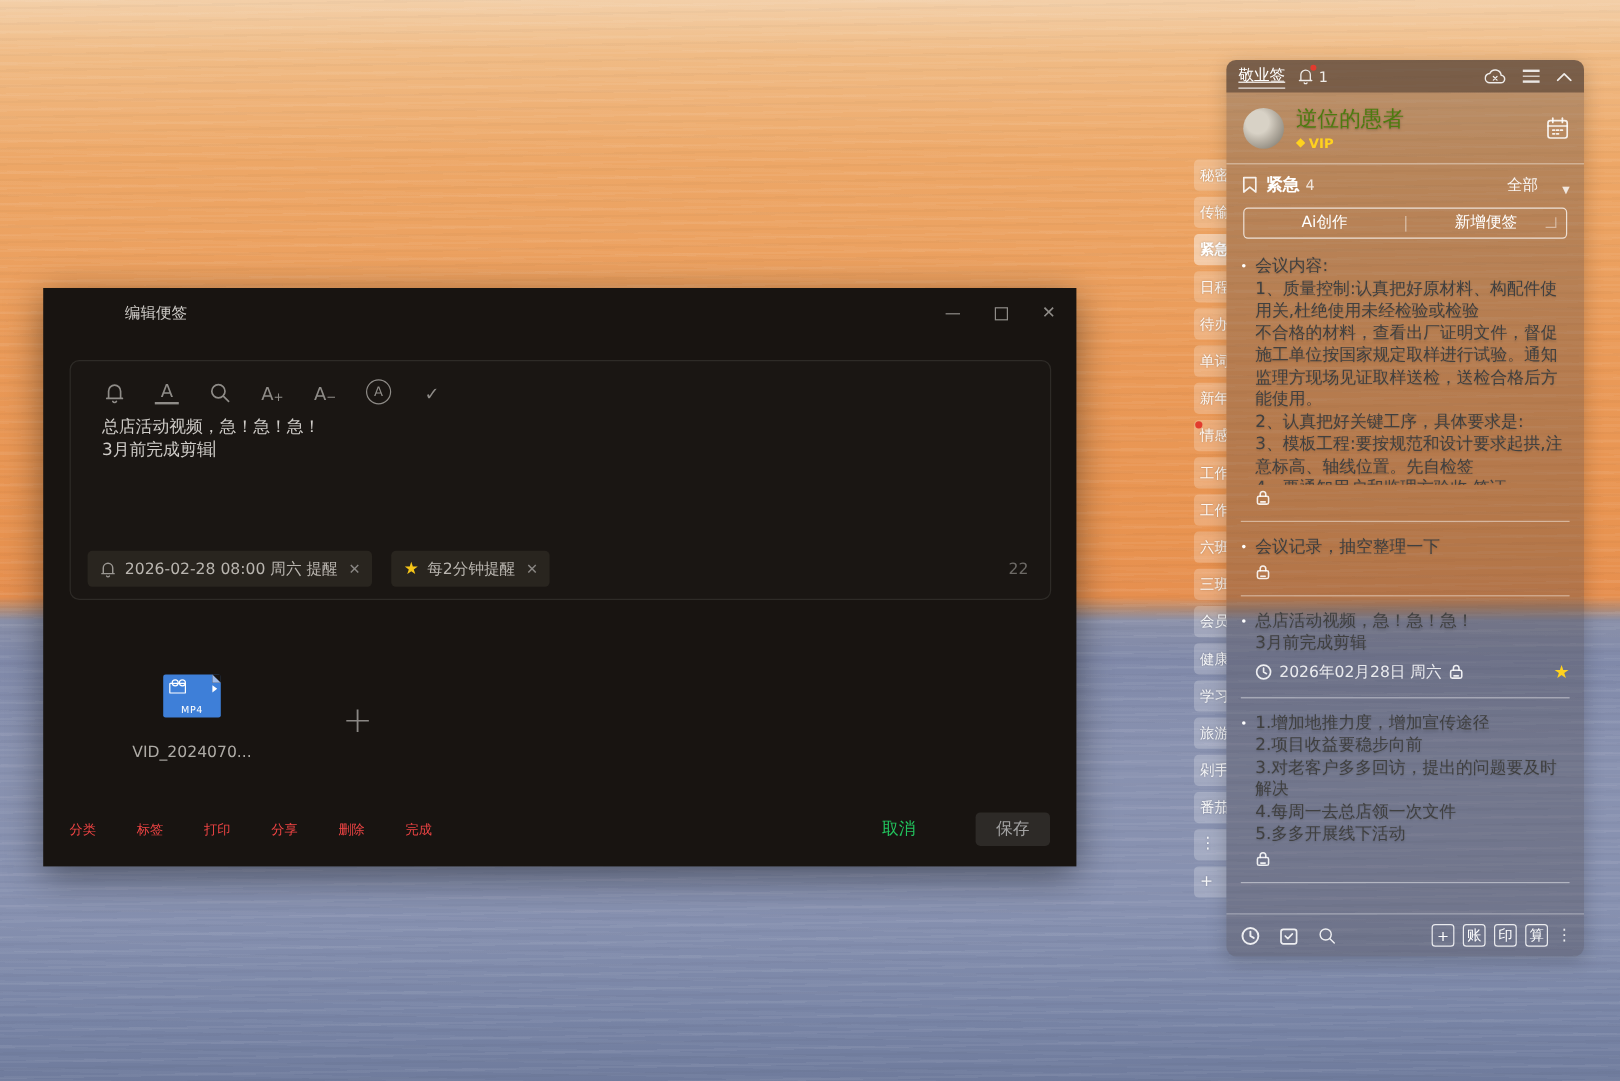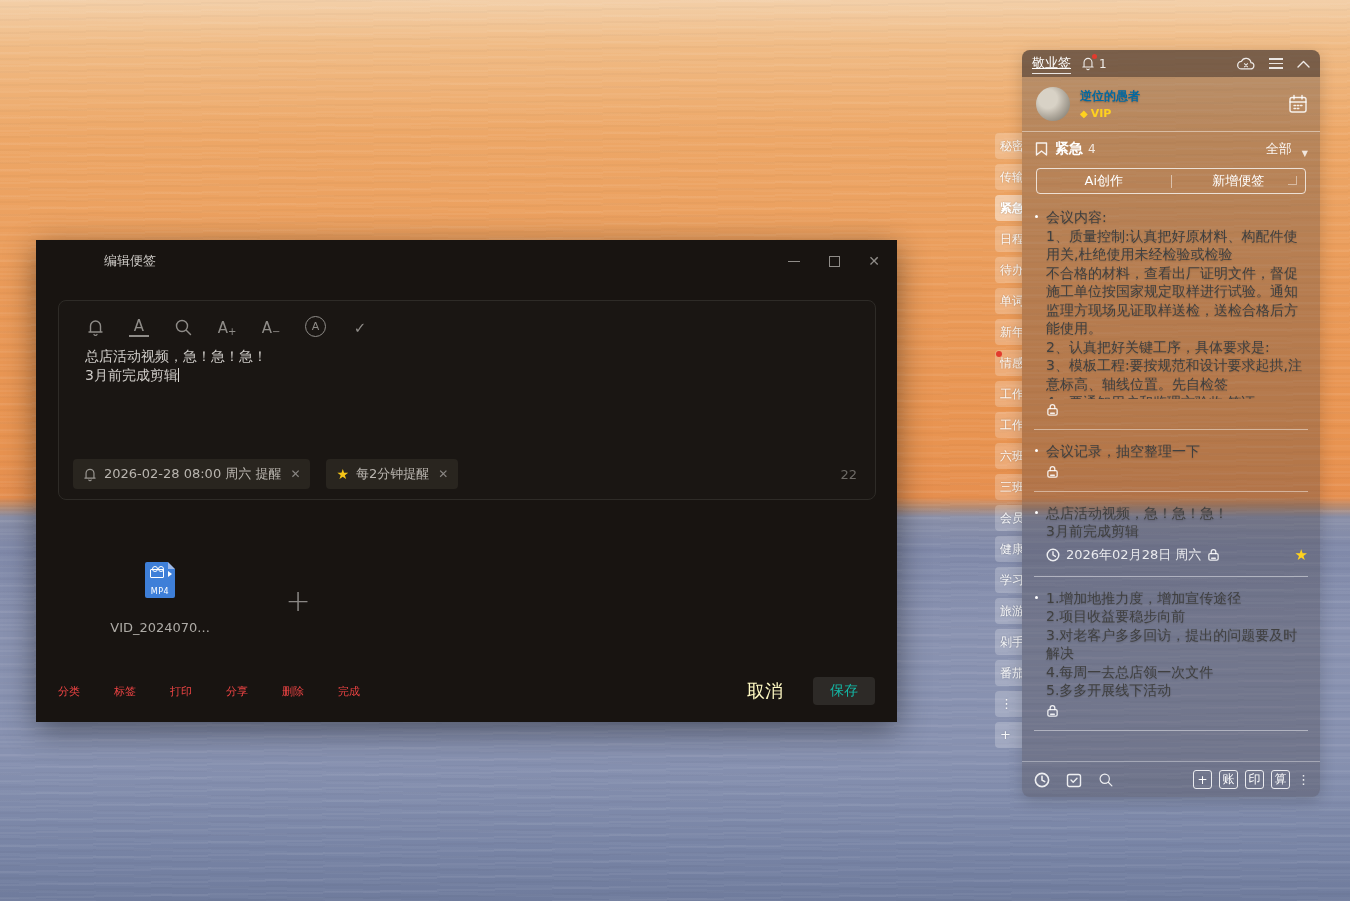--- a/index.html
+++ b/index.html
@@ -49,35 +49,35 @@
   .caret { display:inline-block; width:1px; height:14px; background:#dedbd6; vertical-align:-2px; }
   .ed-bottom { position:absolute; left:0; right:0; bottom:10px; display:flex; align-items:center; padding:0 18px 0 14px; }
   .chip { display:flex; align-items:center; gap:7px; background:#29251f; border-radius:4px; height:30px; padding:0 10px; margin-right:16px; font-size:13px; color:#b9b5af; cursor:pointer; }
   .chip svg { flex:none; }
   .chip .x { color:#8a8784; font-size:12px; margin-left:2px; cursor:pointer; }
   .chip .star { color:#f5c518; font-size:14px; }
   .char-count { margin-left:auto; color:#6d6a66; font-size:13px; }
 
   .attach-row { position:absolute; left:64px; top:322px; display:flex; align-items:flex-start; }
   .attach-item { width:120px; text-align:center; cursor:pointer; }
-  .mp4-icon { position:relative; width:30px; height:36px; margin:0 auto; background:#3e7fd8; border-radius:2px; }
+  .mp4-icon { position:relative; width:48px; height:36px; margin:0 auto; background:#3e7fd8; border-radius:2px; }
   .mp4-icon .fold { position:absolute; top:0; right:0; width:0; height:0; border-top:7px solid #181411; border-left:7px solid #9db9e8; }
   .mp4-icon .cam { position:absolute; top:7px; left:5px; width:14px; height:9px; border:1.2px solid #fff; border-radius:1px; }
   .mp4-icon .cam::before { content:""; position:absolute; top:-4px; left:1px; width:4px; height:4px; border:1px solid #fff; border-radius:50%; }
   .mp4-icon .cam::after { content:""; position:absolute; top:-4px; left:7px; width:4px; height:4px; border:1px solid #fff; border-radius:50%; }
   .mp4-icon .lens { position:absolute; top:9px; right:3px; width:0; height:0; border-top:3px solid transparent; border-bottom:3px solid transparent; border-left:4px solid #fff; }
   .mp4-label { position:absolute; bottom:2px; left:0; right:0; font-size:8px; color:#fff; letter-spacing:.5px; }
   .attach-name { margin-top:22px; font-size:13px; color:#aeaba6; }
   .attach-add { margin-left:56px; margin-top:16px; width:44px; height:44px; display:flex; align-items:center; justify-content:center; color:#8a8784; font-size:30px; font-weight:300; cursor:pointer; }
 
   .dlg-footer { position:absolute; left:0; right:0; bottom:0; height:62px; display:flex; align-items:center; padding:0 22px; }
   .dlg-action { font-size:11px; color:#ef4444; margin-right:34px; cursor:pointer; }
   .dlg-right { margin-left:auto; display:flex; align-items:center; gap:30px; }
-  .btn-cancel { font-size:18px; color:#fef9c3; cursor:pointer; }
-  .btn-save { width:62px; height:28px; border-radius:4px; background:#2d2a27; color:#14b8a6; font-size:14px; display:flex; align-items:center; justify-content:center; cursor:pointer; }
+  .btn-cancel { font-size:14px; color:#22c55e; cursor:pointer; }
+  .btn-save { width:62px; height:28px; border-radius:4px; background:#2d2a27; color:#a3a3a3; font-size:14px; display:flex; align-items:center; justify-content:center; cursor:pointer;margin-left:20px; }
 
   
   .tabs-col { position:absolute; left:995px; top:133px; width:27px; }
   .vtab {
     position:relative; width:27px; height:26px; margin-bottom:5px;
     background:rgba(255,255,255,.22); border-radius:4px 0 0 4px;
     color:rgba(255,255,255,.92); font-size:12px; line-height:26px;
     padding-left:5px; overflow:hidden; white-space:nowrap; cursor:pointer;
     text-shadow:0 0 2px rgba(0,0,0,.25);
   }
@@ -99,32 +99,32 @@
   .p-bellcount { font-size:12px; color:#f0ede9; margin-left:4px; }
   .p-hicons { margin-left:auto; display:flex; align-items:center; gap:14px; }
   .p-hicon { cursor:pointer; display:flex; }
   .hamburger { display:flex; flex-direction:column; gap:3px; cursor:pointer; }
   .hamburger span { width:14px; height:1.6px; background:rgba(255,255,255,.85); }
 
   .p-user { display:flex; align-items:center; padding:10px 12px 6px 14px; }
   .avatar { width:34px; height:34px; border-radius:50%; flex:none; cursor:pointer;
     background:radial-gradient(circle at 35% 35%, #d8d2c6 0 30%, #b3aca0 55%, #8e897e 80%, #767168 100%); }
   .u-meta { margin-left:10px; }
-  .u-name { font-size:12px; font-weight:bold; color:#0369a1; text-shadow:0 1px 2px rgba(0,0,0,.3); }
+  .u-name { font-size:18px; font-weight:normal; color:#4d7c0f; text-shadow:0 1px 2px rgba(0,0,0,.3); }
   .u-vip { margin-top:2px; font-size:11px; font-weight:bold; color:#ffd21e; display:flex; align-items:center; gap:3px; }
   .u-vip .dia { font-size:10px; }
   .p-cal { margin-left:auto; cursor:pointer; display:flex; }
 
   .p-divider { height:1px; background:rgba(255,255,255,.45); margin:4px 0 0 0; flex:none; }
 
   .p-cat { display:flex; align-items:center; padding:8px 12px 4px 12px; }
   .p-cat svg { flex:none; }
   .cat-name { font-size:14px; font-weight:bold; margin-left:6px; }
   .cat-count { font-size:12px; color:rgba(255,255,255,.8); margin-left:5px; }
-  .cat-filter { margin-left:auto; font-size:13px; color:rgba(255,255,255,.92); display:flex; align-items:flex-end; gap:10px; cursor:pointer; }
+  .cat-filter { margin-left:auto; font-size:13px; color:rgba(255,255,255,.92); display:flex; align-items:flex-end; gap:20px; cursor:pointer; }
   .cat-filter .tri { font-size:8px; color:rgba(255,255,255,.8); }
 
   .p-actions { display:flex; align-items:center; margin:6px 14px 2px 14px; height:26px; border:1px solid rgba(255,255,255,.75); border-radius:4px; position:relative; }
   .p-act { flex:1; text-align:center; font-size:13px; color:#fff; cursor:pointer; line-height:24px; }
   .p-act-sep { width:1px; height:13px; background:rgba(255,255,255,.5); }
   .p-act-glyph { position:absolute; right:8px; top:7px; width:9px; height:9px; border-right:1.4px solid rgba(255,255,255,.45); border-bottom:1.4px solid rgba(255,255,255,.45); }
 
   .p-list { flex:1; overflow:hidden; padding:8px 0 0 0; }
   .note { position:relative; padding:4px 12px 4px 24px; cursor:pointer; }
   .note .bullet { position:absolute; left:13px; top:11px; width:3px; height:3px; border-radius:50%; background:#fff; }

